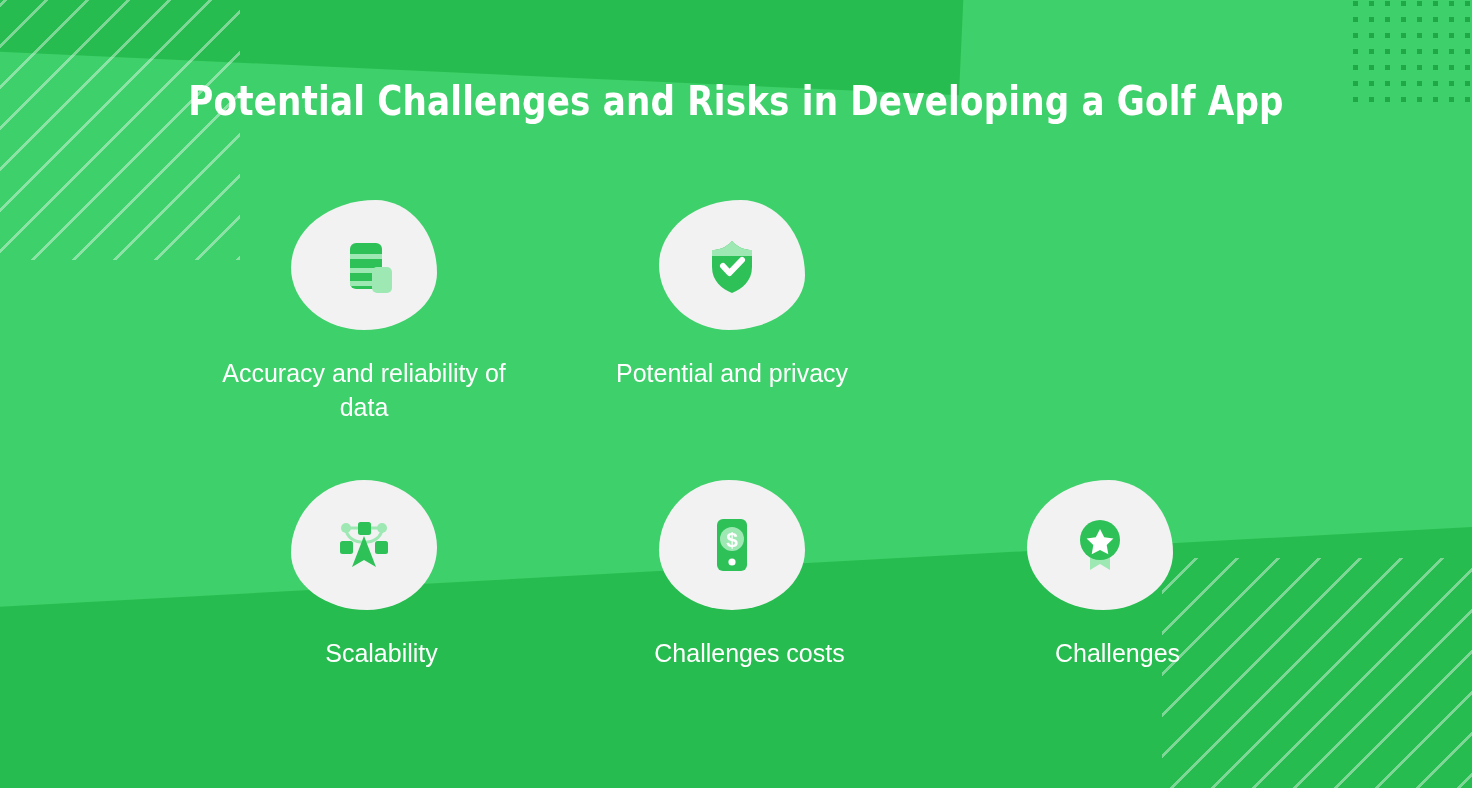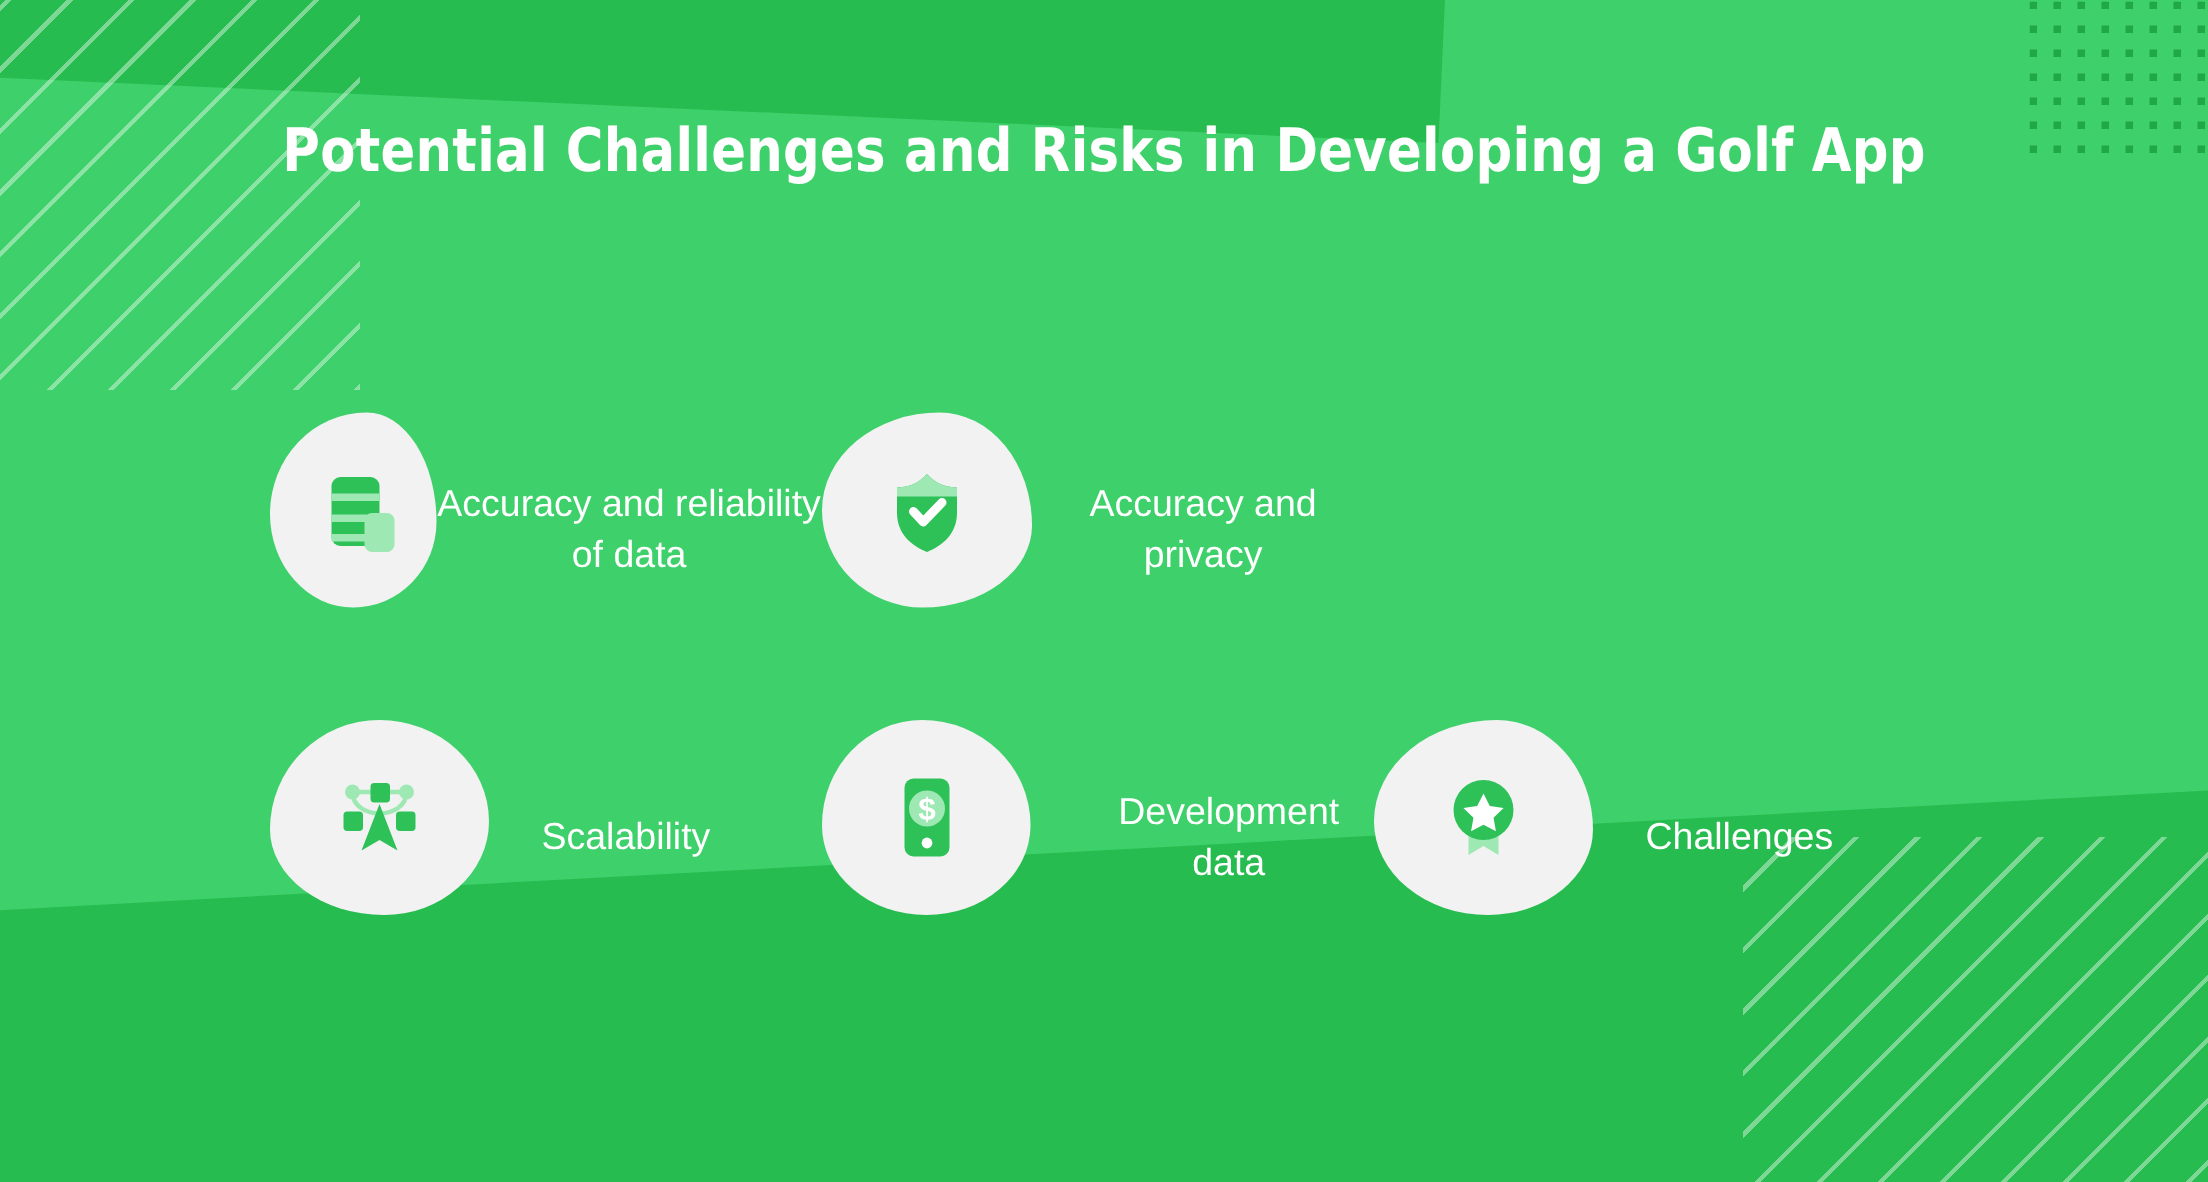--- a/index.html
+++ b/index.html
@@ -104,21 +104,21 @@
   .grid {
     position:absolute;
     left:180px; top:200px;
     width:1112px;
   }
   .row { display:flex; }
   .row-1 { height:280px; }
   .cell {
     width:368px;
     display:flex;
-    flex-direction:row;
+    flex-direction:column;
     align-items:center;
   }
 
   .blob {
     width:146px; height:130px;
     background:#f2f2f2;
     border-radius:58% 42% 50% 50% / 52% 56% 44% 48%;
     display:flex;
     align-items:center;
     justify-content:center;
@@ -234,21 +234,21 @@
 
 
       <div class="cell">
         <div class="blob blob-c">
           <svg width="72" height="72" viewBox="0 0 72 72">
             <path d="M36 12 C30 19 22 21 16 21 L16 38 C16 52 26 60 36 64 C46 60 56 52 56 38 L56 21 C50 21 42 19 36 12 Z" fill="#2ec158"></path>
             <path d="M36 12 C30 19 22 21 16 21 L16 27 L56 27 L56 21 C50 21 42 19 36 12 Z" fill="#9ee8b4"></path>
             <path d="M27 37 L33.5 44 L46 31" stroke="#ffffff" stroke-width="6" stroke-linecap="round" stroke-linejoin="round" fill="none"></path>
           </svg>
         </div>
-        <div class="label">Accuracy and privacy</div>
+        <div class="label">Potential and privacy</div>
       </div>
 
     </div>
 
     <div class="row row-2">
 
       <div class="cell">
         <div class="blob blob-d">
           <svg width="72" height="72" viewBox="0 0 72 72">
             <path d="M18 19 C18 38 54 38 54 19" stroke="#9ee8b4" stroke-width="3" fill="none"></path>
@@ -266,21 +266,21 @@
 
       <div class="cell">
         <div class="blob blob-e">
           <svg width="72" height="72" viewBox="0 0 72 72">
             <rect x="21" y="10" width="30" height="52" rx="6" fill="#2ec158"></rect>
             <circle cx="36" cy="30" r="12" fill="#9ee8b4"></circle>
             <text x="36" y="37.5" text-anchor="middle" font-family="Liberation Sans, sans-serif" font-size="21" font-weight="bold" fill="#ffffff">$</text>
             <circle cx="36" cy="53" r="3.6" fill="#ffffff"></circle>
           </svg>
         </div>
-        <div class="label">Development data</div>
+        <div class="label">Challenges costs</div>
       </div>
 
       <div class="cell">
         <div class="blob blob-f">
           <svg width="72" height="72" viewBox="0 0 72 72">
             <path d="M26 43 L26 61 L36 55 L46 61 L46 43 Z" fill="#9ee8b4"></path>
             <circle cx="36" cy="31" r="20" fill="#2ec158"></circle>
             <path d="M36 20 L40.2 28.3 L49.4 29.6 L42.7 36.1 L44.3 45.2 L36 40.9 L27.7 45.2 L29.3 36.1 L22.6 29.6 L31.8 28.3 Z" fill="#ffffff"></path>
           </svg>
         </div>

